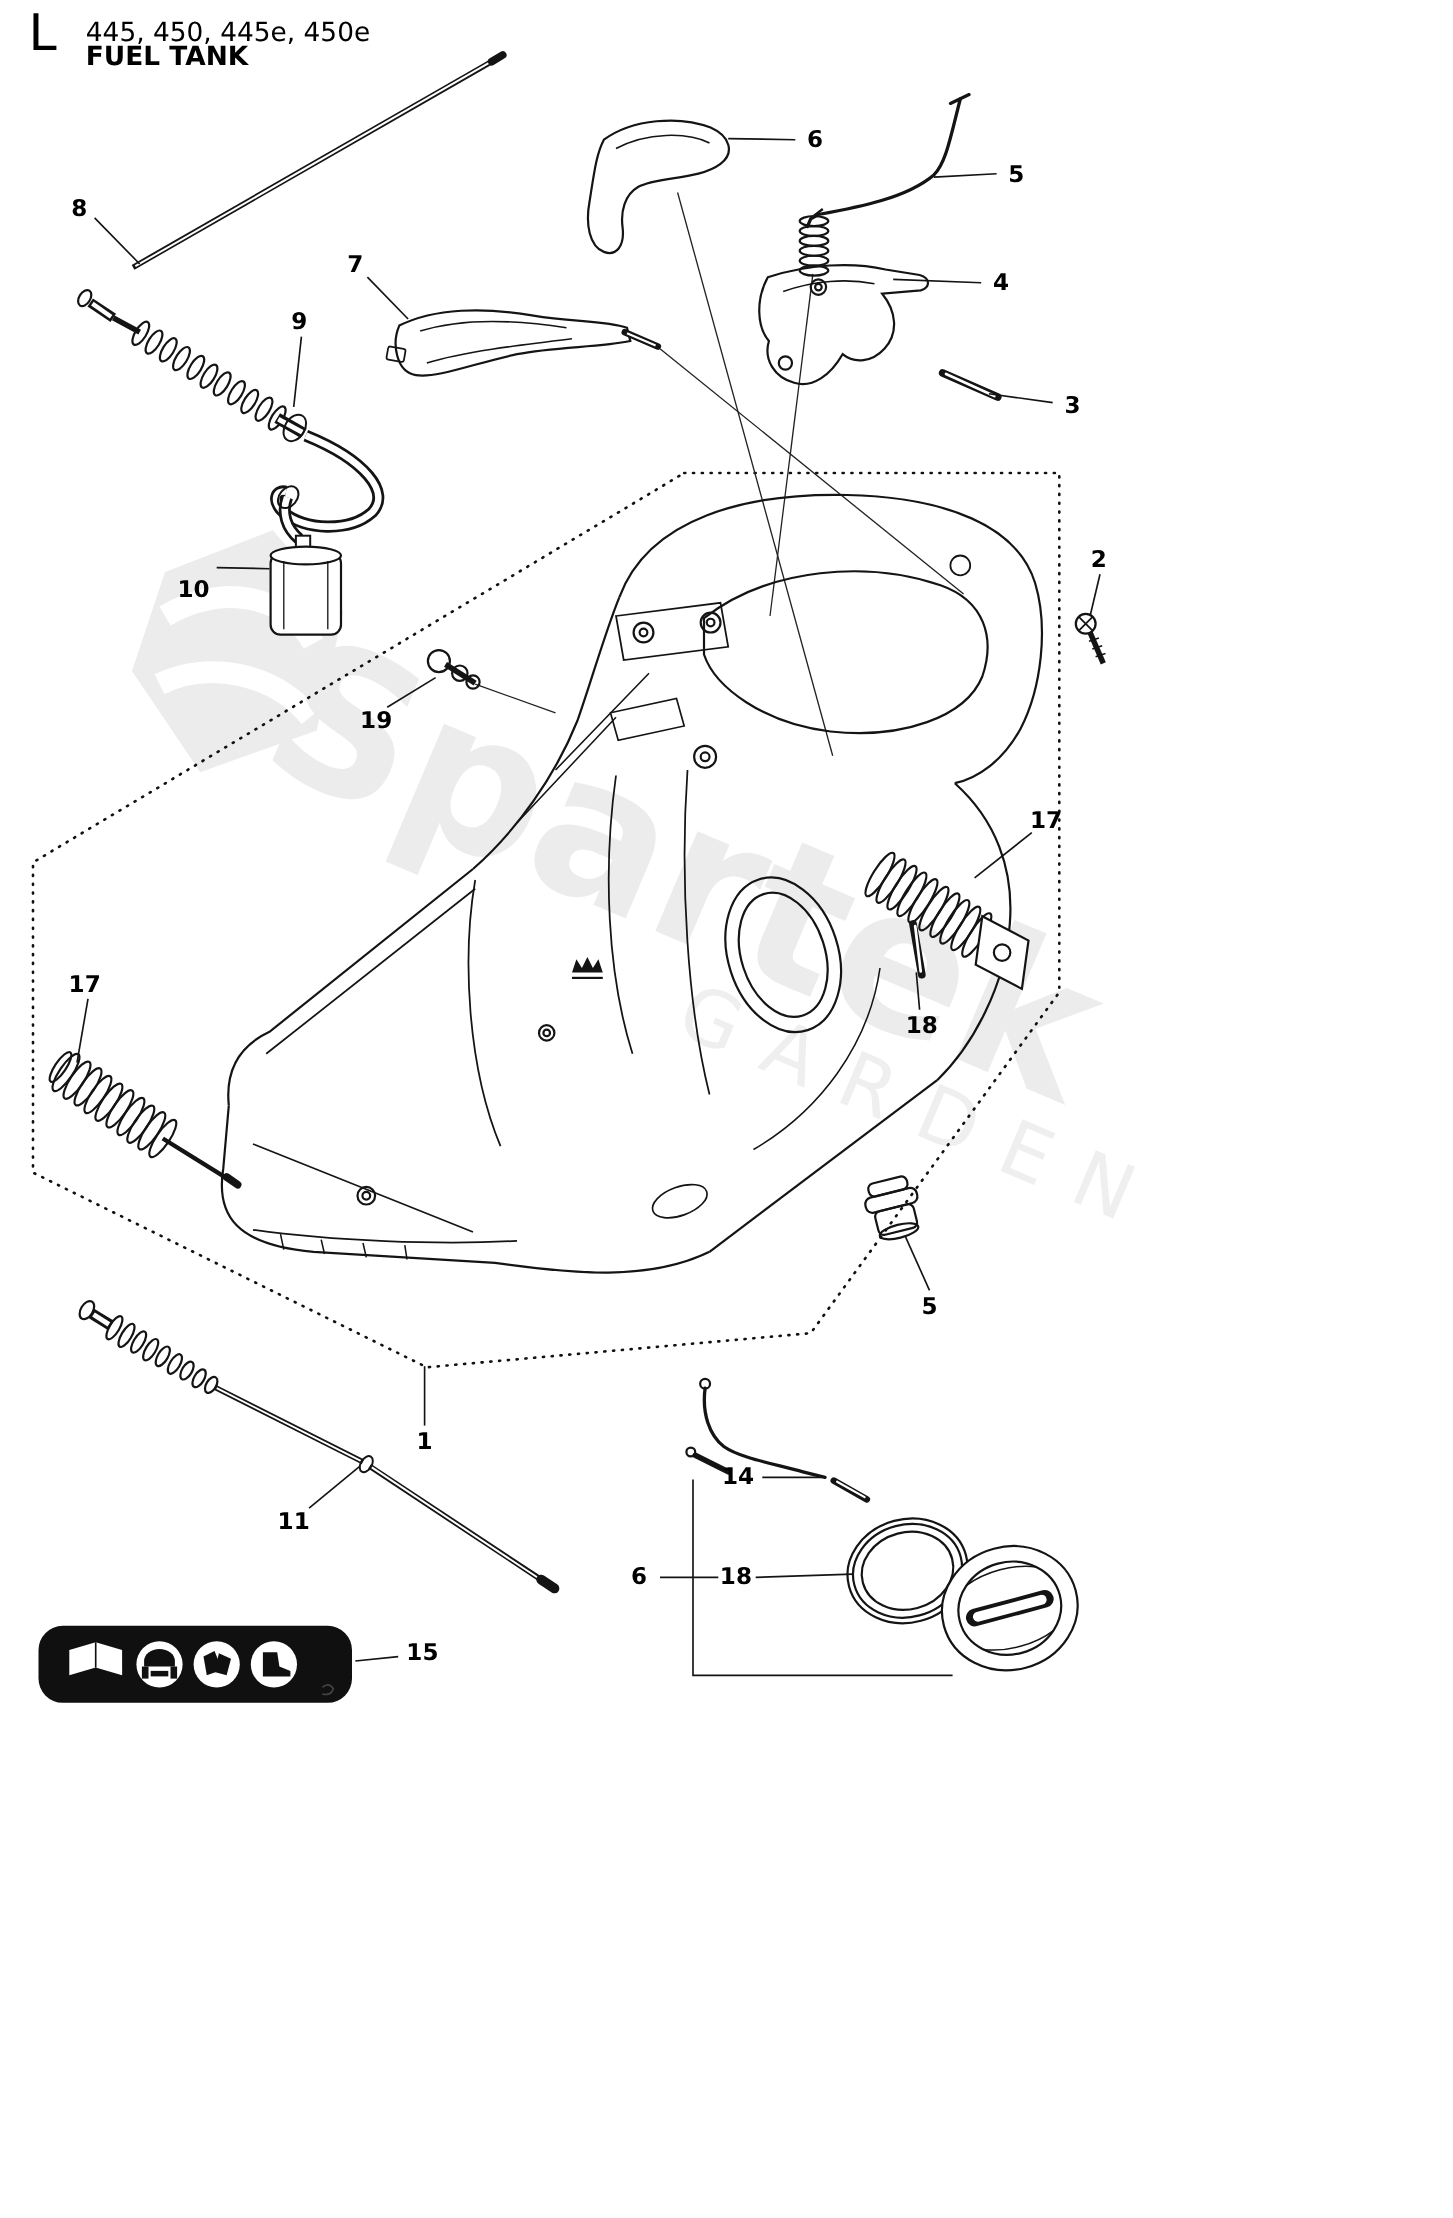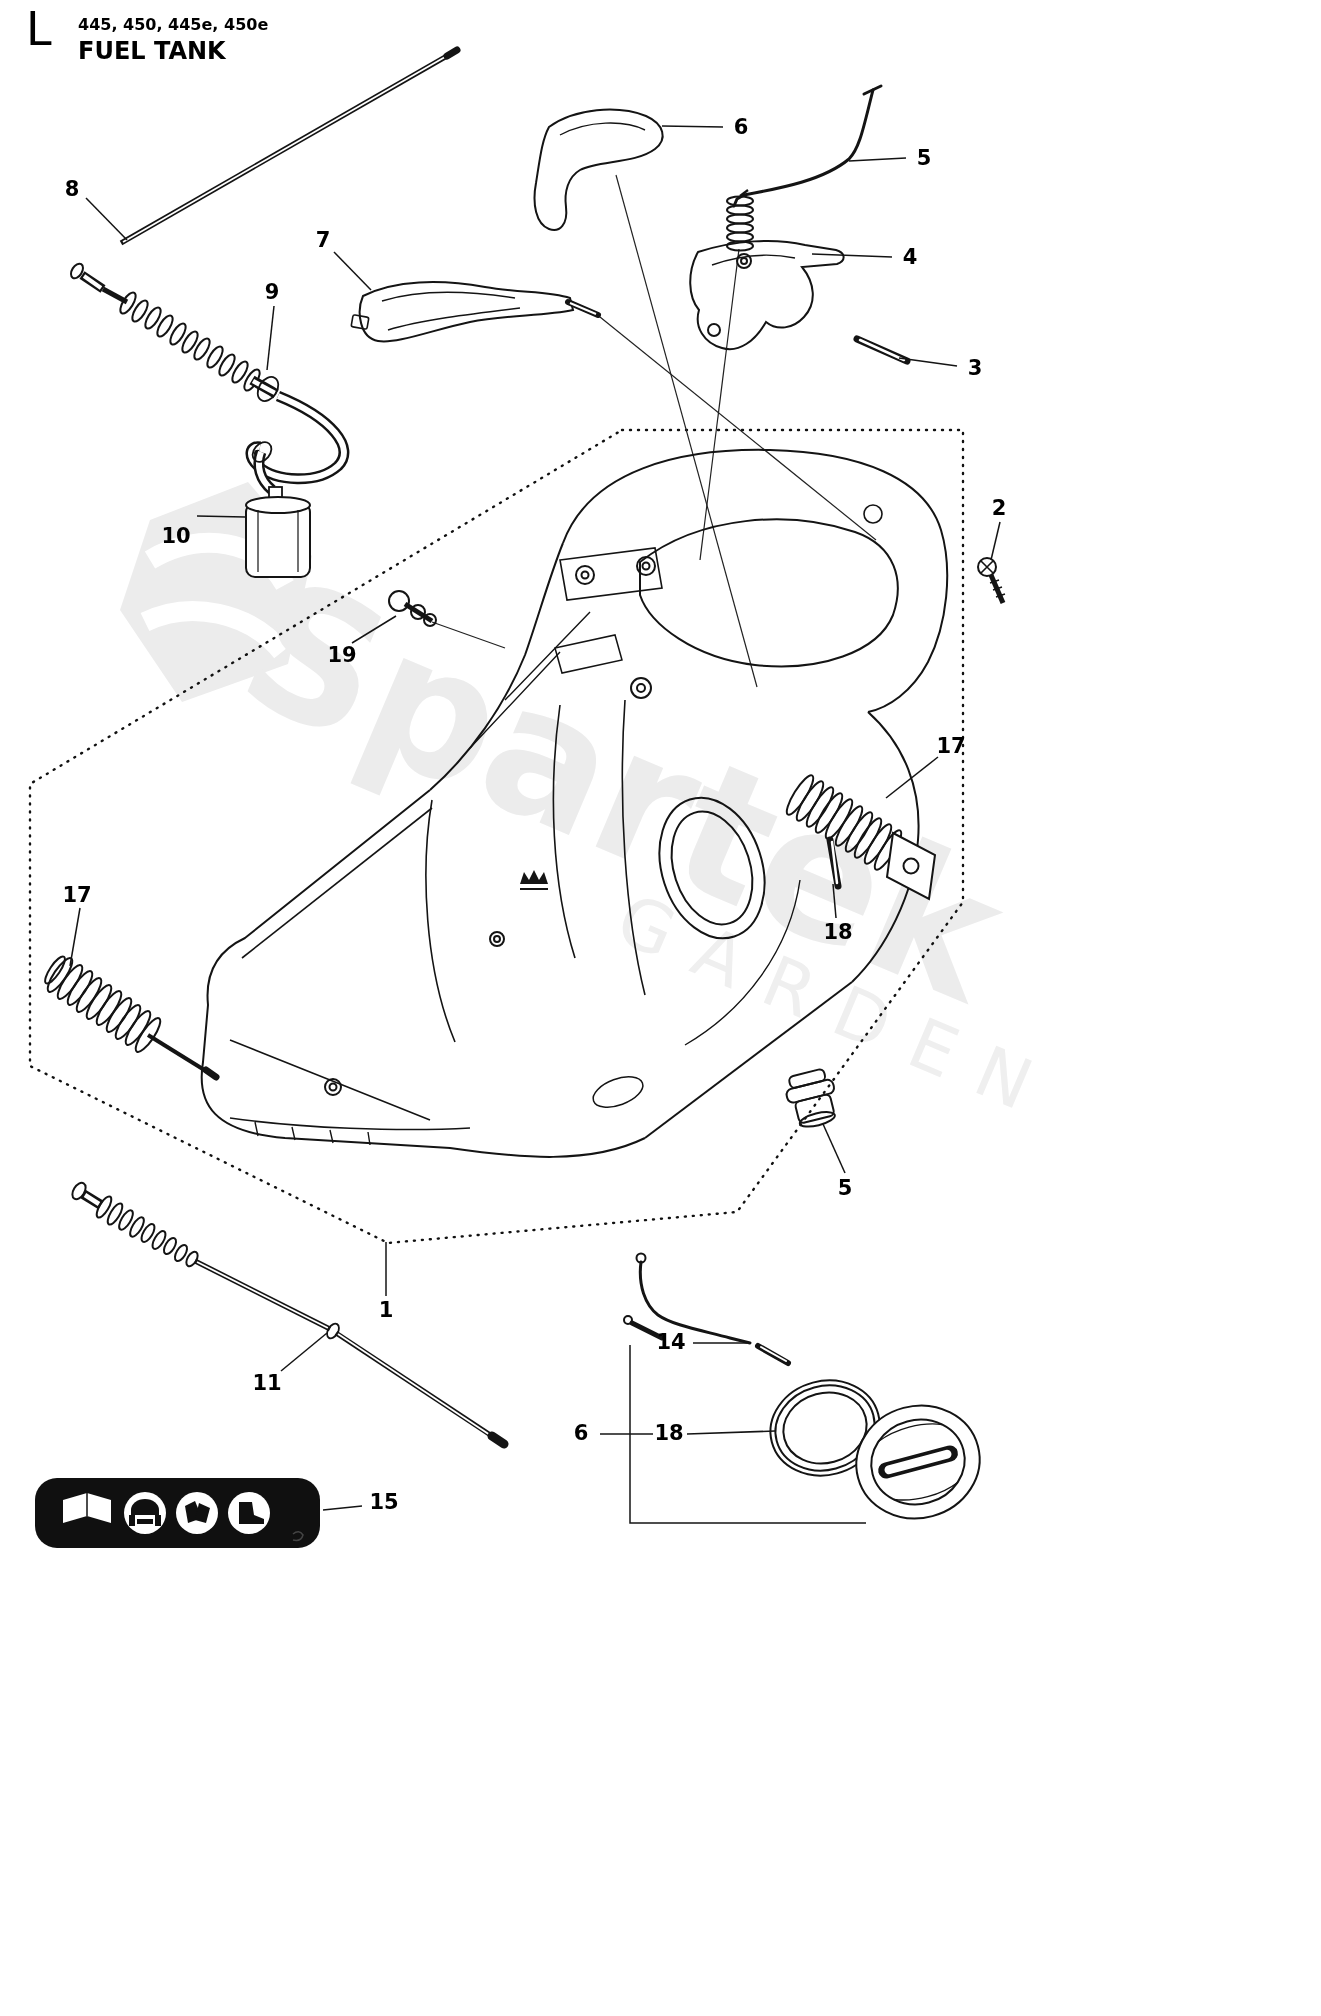--- a/index.html
+++ b/index.html
@@ -1,20 +1,20 @@
 <!DOCTYPE html>
 <html><head>
 <meta charset="utf-8">
 <style>
   html,body{margin:0;padding:0;background:#fff;}
   .page{position:relative;width:1321px;height:2016px;background:#fff;overflow:hidden;
         font-family:"DejaVu Sans","Liberation Sans",sans-serif;color:#000;}
   .page svg{position:absolute;left:0;top:0;}
   .hdr-letter{position:absolute;left:26px;top:6px;font-size:46px;font-weight:400;line-height:1;}
-  .hdr-models{position:absolute;left:78px;top:16px;font-size:16px;font-weight:bold;line-height:1.1;}
+  .hdr-models{position:absolute;left:78px;top:16px;font-size:24px;font-weight:normal;line-height:1.1;}
   .hdr-title{position:absolute;left:78px;top:38px;font-size:24px;font-weight:bold;line-height:1.1;}
   .plabel{position:absolute;font-size:21px;font-weight:bold;transform:translate(-50%,-50%);
           white-space:nowrap;}
 </style>
 </head>
 <body>
 
 <div class="page">
 
   <div class="hdr-letter">L</div>

